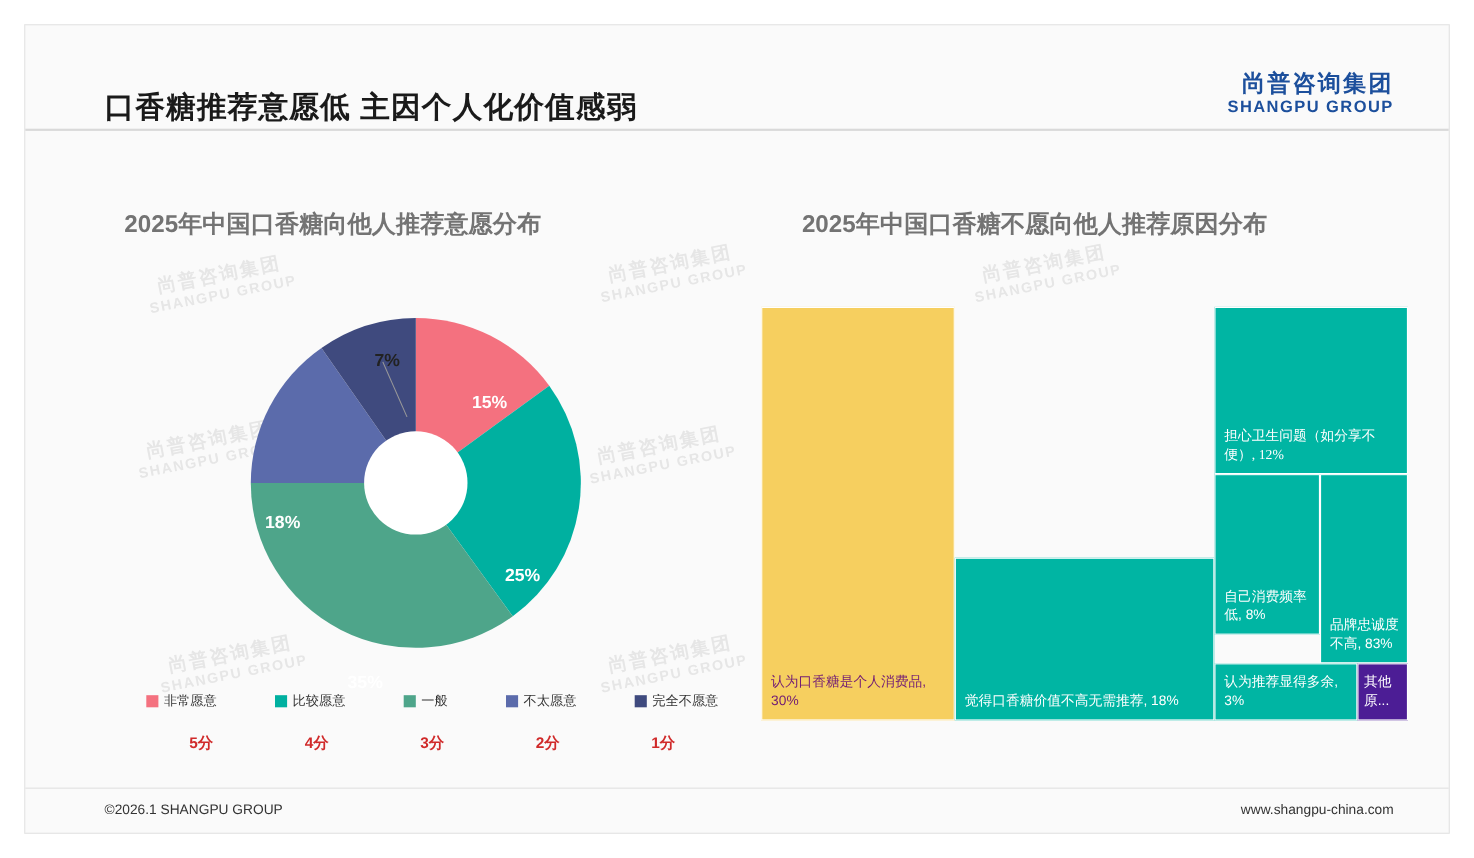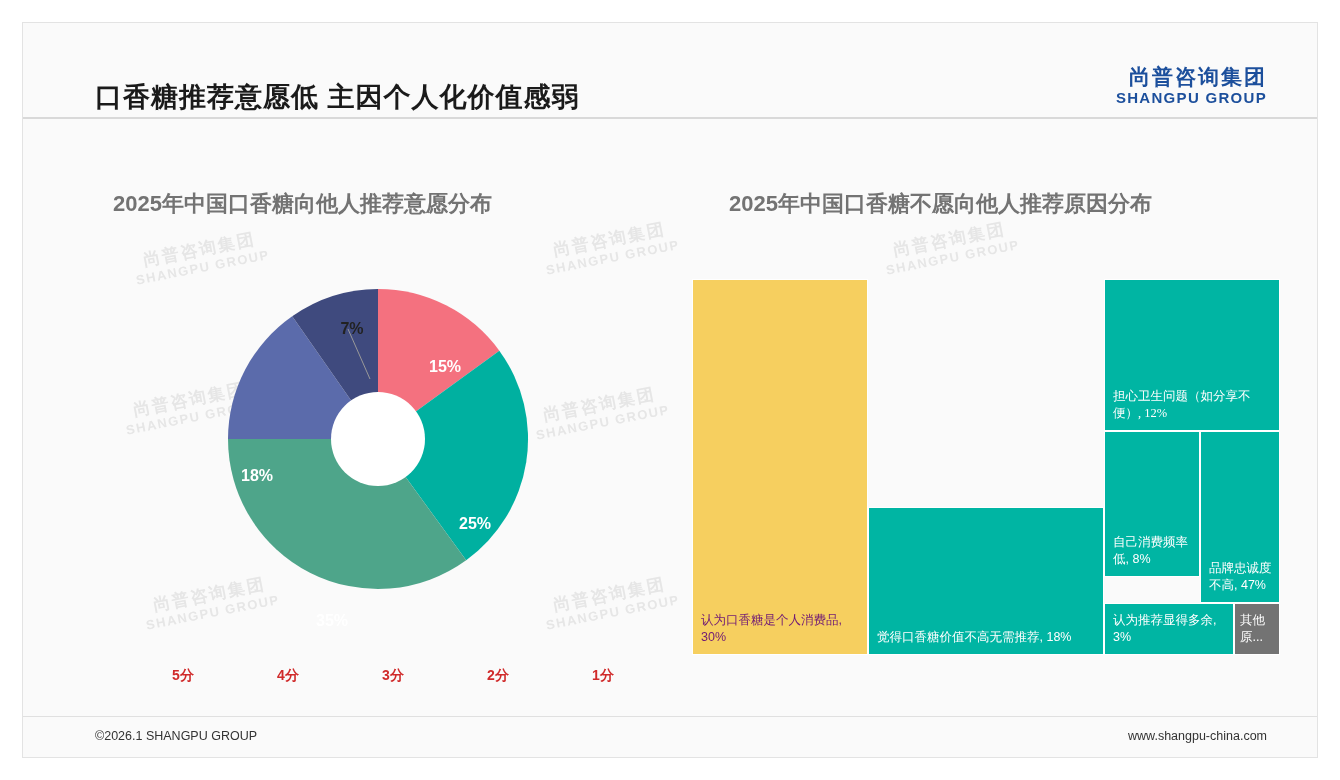--- a/index.html
+++ b/index.html
@@ -257,20 +257,42 @@
         <circle cx="170" cy="170" r="47" fill="#ffffff"></circle>
         <line x1="140" y1="60" x2="162" y2="110" stroke="#999" stroke-width="1"></line>
       </svg>
       <div class="donut-label" style="left:237px; top:98px;">15%</div>
       <div class="donut-label" style="left:267px; top:255px;text-align:right;">25%</div>
       <div class="donut-label" style="left:124px; top:352px;">35%</div>
       <div class="donut-label" style="left:49px; top:207px;">18%</div>
       <div class="donut-label" style="left:144px; top:60px; color:#222;">7%</div>
     </div>
 
+    <div class="legend">
+      <div class="legend-item">
+        <span class="legend-swatch" style="background:#f4717f"></span>
+        <span>非常愿意</span>
+      </div>
+      <div class="legend-item">
+        <span class="legend-swatch" style="background:#00b0a0"></span>
+        <span>比较愿意</span>
+      </div>
+      <div class="legend-item">
+        <span class="legend-swatch" style="background:#4ea58a"></span>
+        <span>一般</span>
+      </div>
+      <div class="legend-item">
+        <span class="legend-swatch" style="background:#5b6bab"></span>
+        <span>不太愿意</span>
+      </div>
+      <div class="legend-item">
+        <span class="legend-swatch" style="background:#3f4a7e"></span>
+        <span>完全不愿意</span>
+      </div>
+    </div>
 
     <div class="scores">
       <div class="score">5分</div>
       <div class="score">4分</div>
       <div class="score">3分</div>
       <div class="score">2分</div>
       <div class="score">1分</div>
     </div>
 
     <div class="treemap">
@@ -286,28 +308,28 @@
 
       <div class="tm-cell" style="left:412px; top:0; width:176px; height:152px; background:#00b5a3;">
         <div class="tm-label" style="bottom:8px;font-family:Liberation Serif, serif;">担心卫生问题（如分享不便）, 12%</div>
       </div>
 
       <div class="tm-cell" style="left:412px; top:152px; width:96px; height:146px; background:#00b5a3;">
         <div class="tm-label" style="bottom:8px;">自己消费频率低, 8%</div>
       </div>
 
       <div class="tm-cell" style="left:508px; top:152px; width:80px; height:172px; background:#00b5a3;">
-        <div class="tm-label" style="bottom:8px;">品牌忠诚度不高, 47%</div>
+        <div class="tm-label" style="bottom:8px;">品牌忠诚度不高, 83%</div>
       </div>
 
       <div class="tm-cell" style="left:412px; top:324px; width:130px; height:52px; background:#00b5a3;">
         <div class="tm-label" style="bottom:8px;">认为推荐显得多余, 3%</div>
       </div>
 
-      <div class="tm-cell" style="left:542px; top:324px; width:46px; height:52px; background:#737373;">
+      <div class="tm-cell" style="left:542px; top:324px; width:46px; height:52px; background:#4c1d95;">
         <div class="tm-label" style="bottom:8px; left:5px; right:3px;">其他原...</div>
       </div>
     </div>
 
   </div>
 
   <div class="footer">
     <div class="footer-left">©2026.1 SHANGPU GROUP</div>
     <div class="footer-right">www.shangpu-china.com</div>
   </div>

